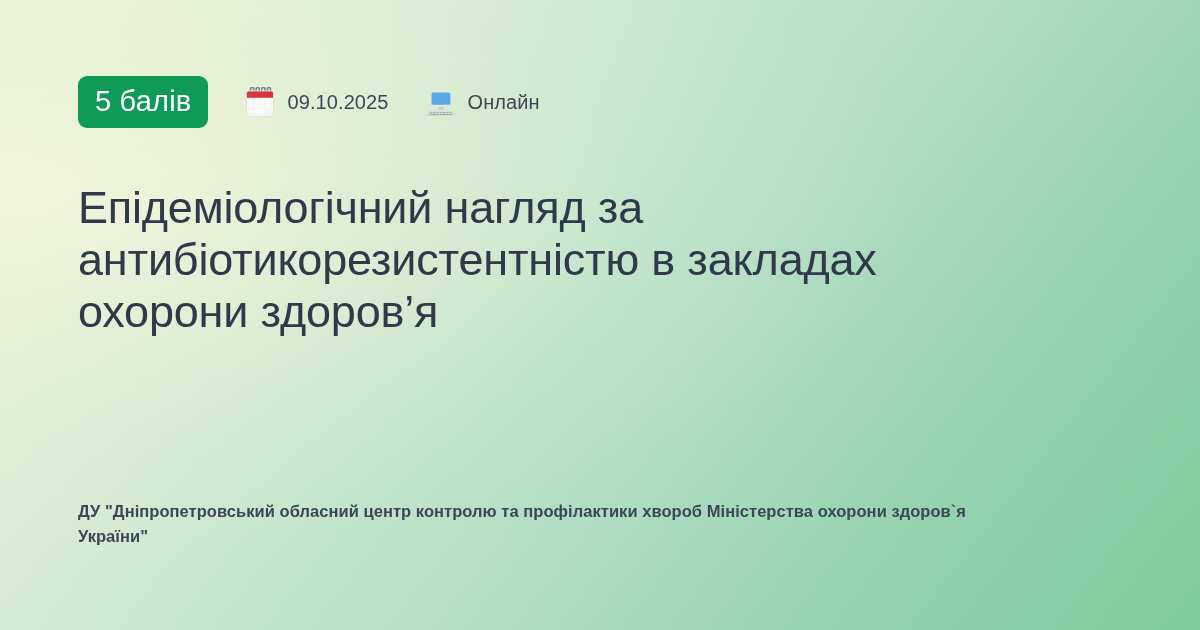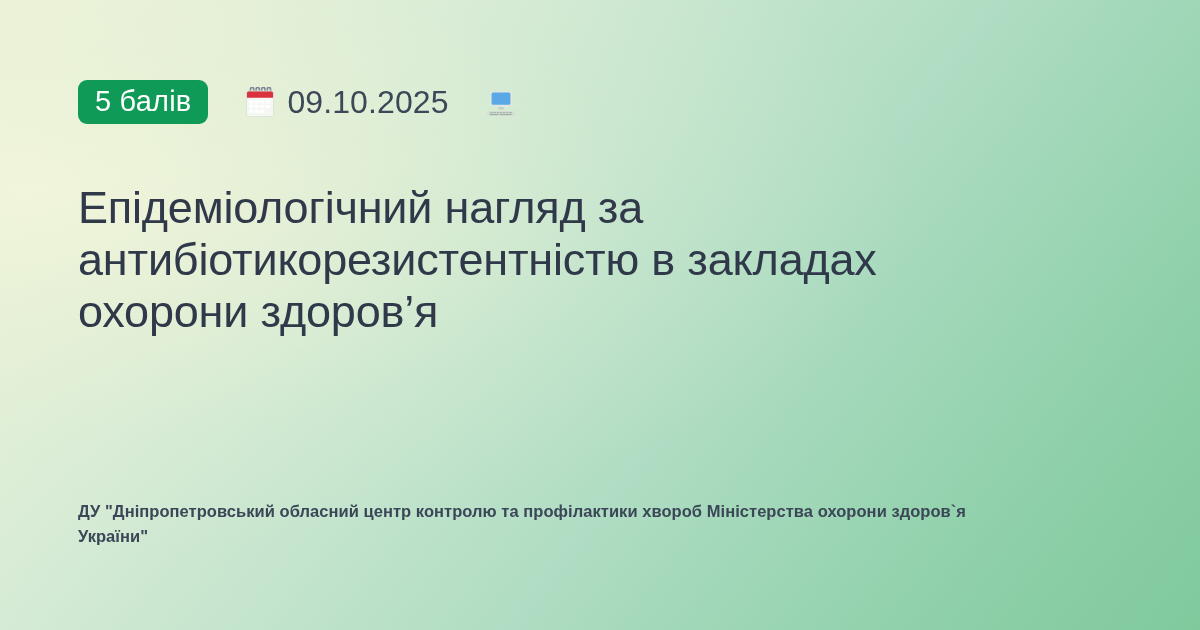--- a/index.html
+++ b/index.html
@@ -41,40 +41,40 @@
     top: 78px;
     display: flex;
     align-items: center;
     height: 48px;
   }
 
   #points-badge {
     display: flex;
     align-items: center;
     justify-content: center;
-    height: 44px;
+    height: 52px;
     padding: 0 17px 2px 17px;
     border-radius: 9px;
     background: #0f9b57;
     color: #ffffff;
     font-size: 29px;
     font-weight: 400;
     letter-spacing: 0.2px;
     white-space: nowrap;
   }
 
   .meta-item {
     display: flex;
     align-items: center;
     margin-left: 36px;
     white-space: nowrap;
   }
 
   .meta-label {
-    font-size: 32px;
+    font-size: 20px;
     font-weight: 400;
     color: #3c4757;
     letter-spacing: 0.1px;
   }
 
   
   .cal-icon {
     width: 32px;
     height: 32px;
     margin-right: 11px;
@@ -180,20 +180,21 @@
             <rect x="11.6" y="23.1" width="2.4" height="1.1"></rect>
             <rect x="14.8" y="23.1" width="2.4" height="1.1"></rect>
             <rect x="18.0" y="23.1" width="2.4" height="1.1"></rect>
             <rect x="21.2" y="23.1" width="2.4" height="1.1"></rect>
             <rect x="24.4" y="23.1" width="2.4" height="1.1"></rect>
             <rect x="4.6" y="25.0" width="9.0" height="1.1"></rect>
             <rect x="14.6" y="25.0" width="12.0" height="1.1"></rect>
           </g>
         </svg>
       </span>
+      <span class="meta-label">Онлайн</span>
     </div>
 
   </div>
 
   <h1 id="event-title">Епідеміологічний нагляд за антибіотикорезистентністю в закладах охорони здоров’я</h1>
 
   <div id="organizer">ДУ "Дніпропетровський обласний центр контролю та профілактики хвороб Міністерства охорони здоров`я України"</div>
 
 </div>
 

